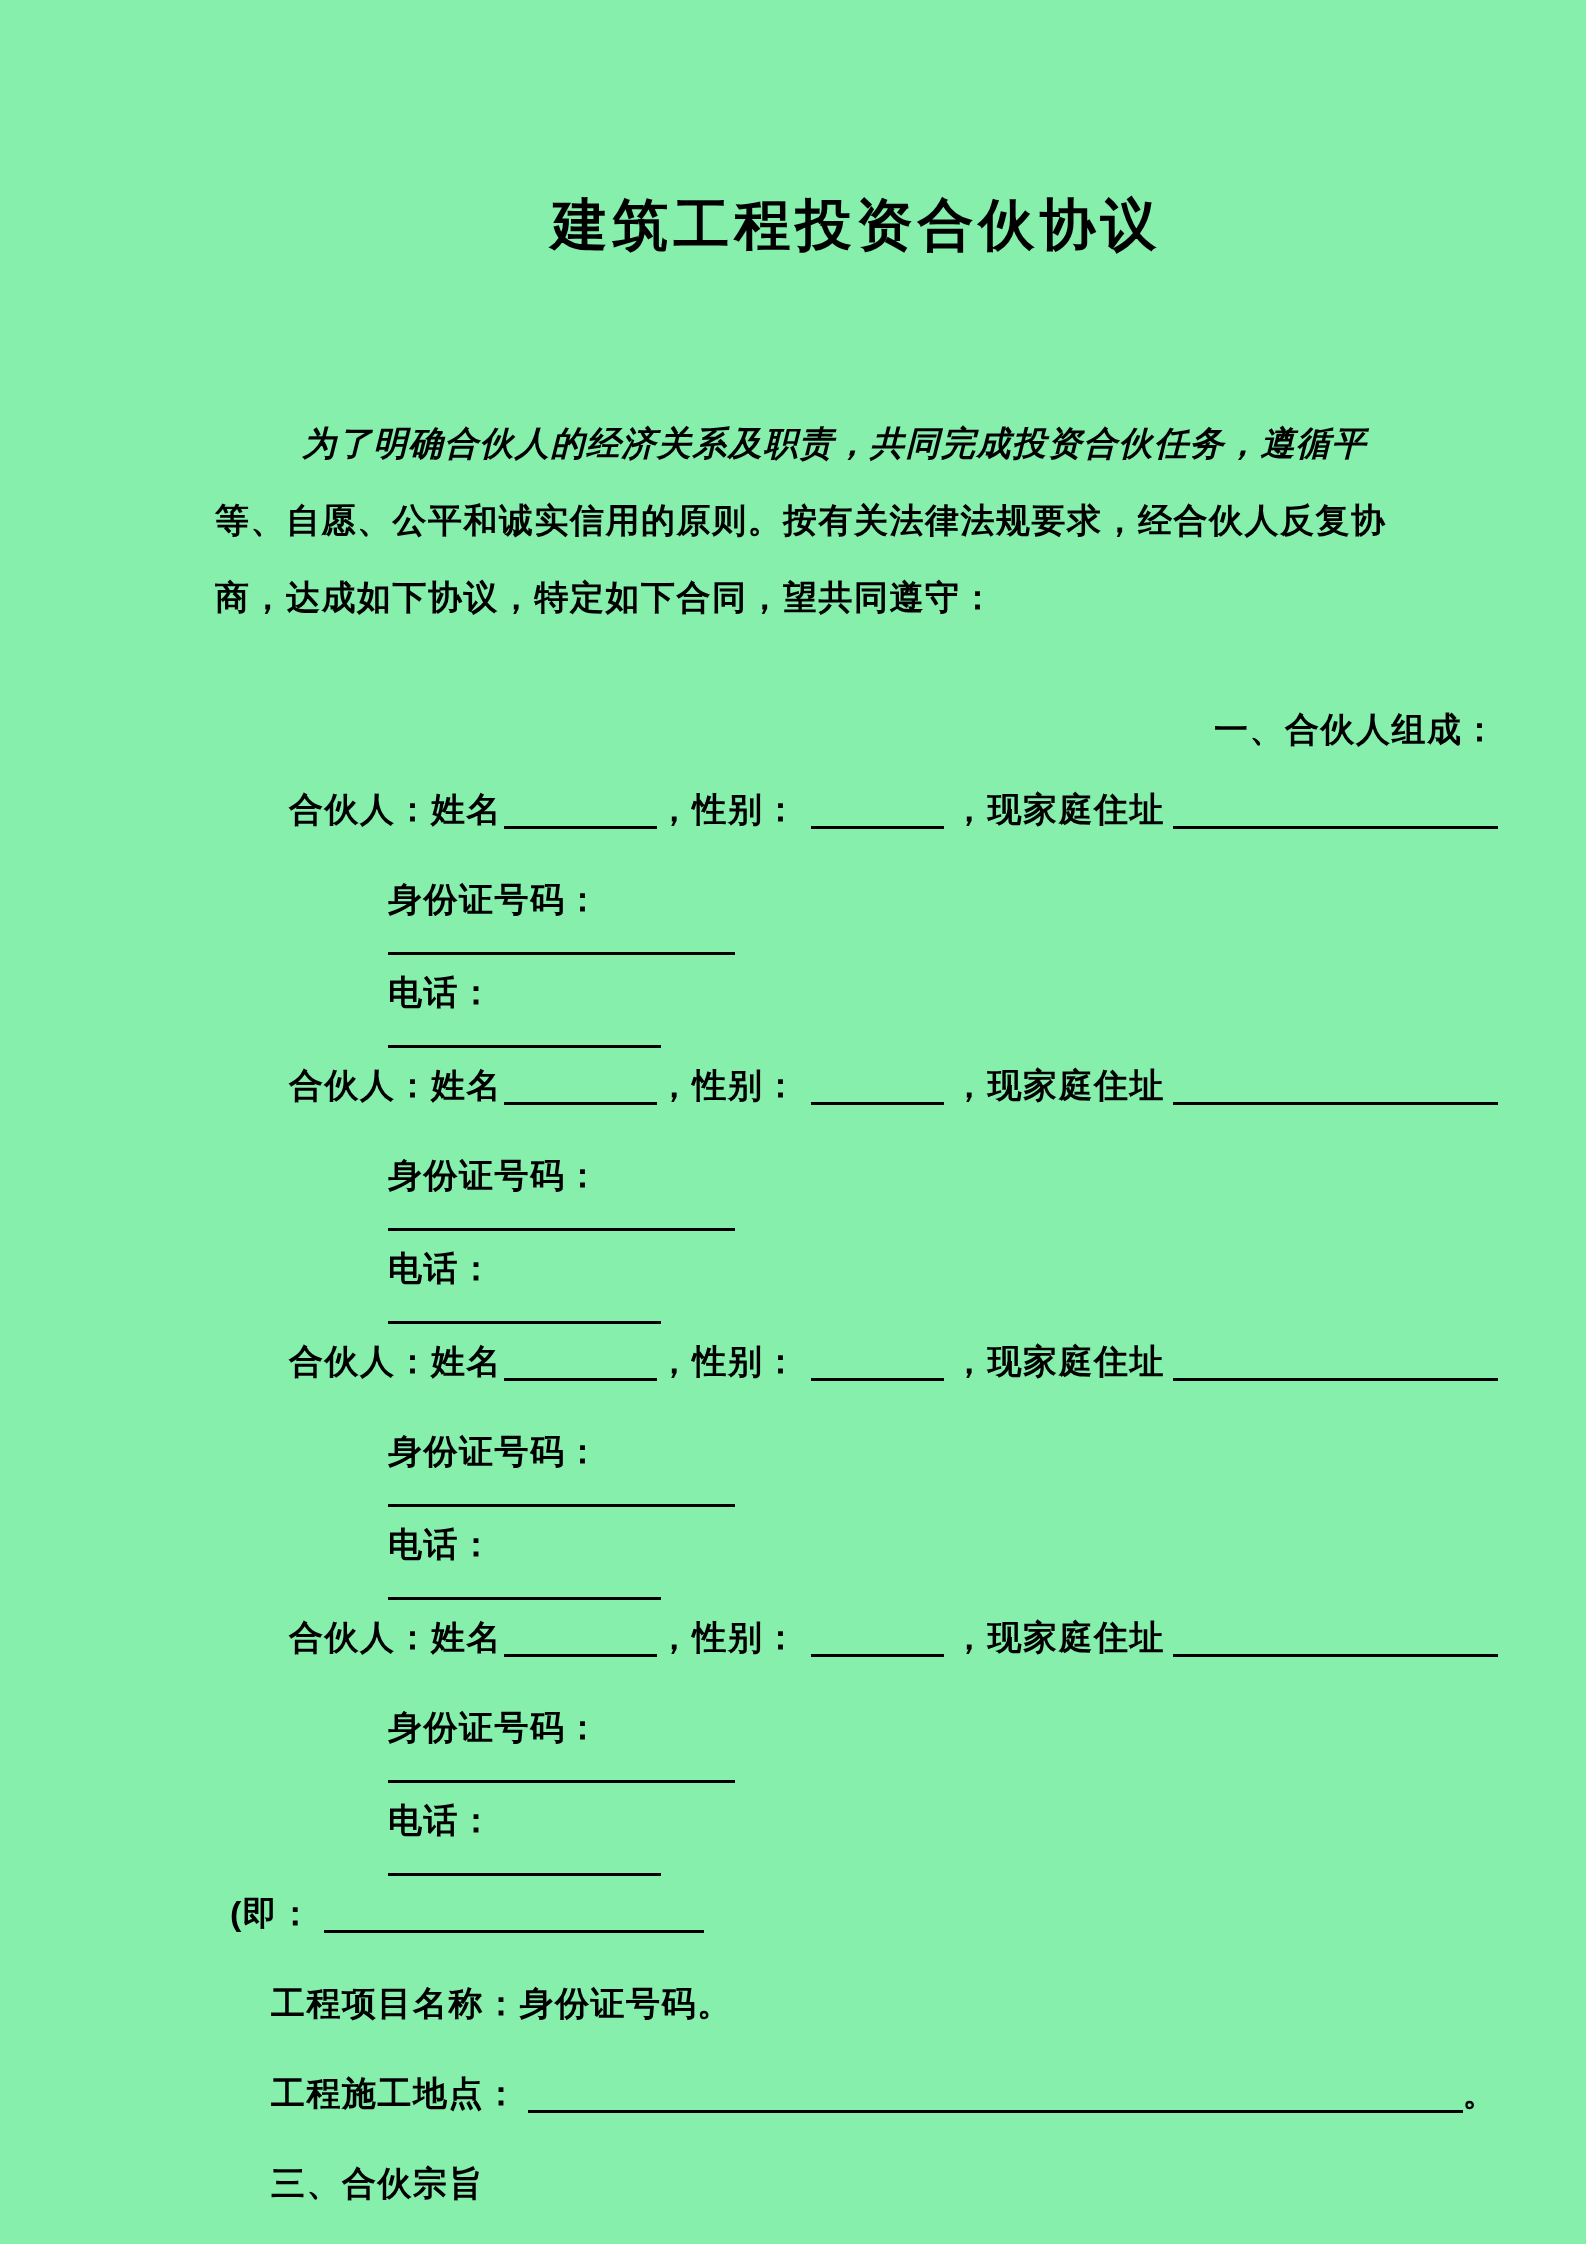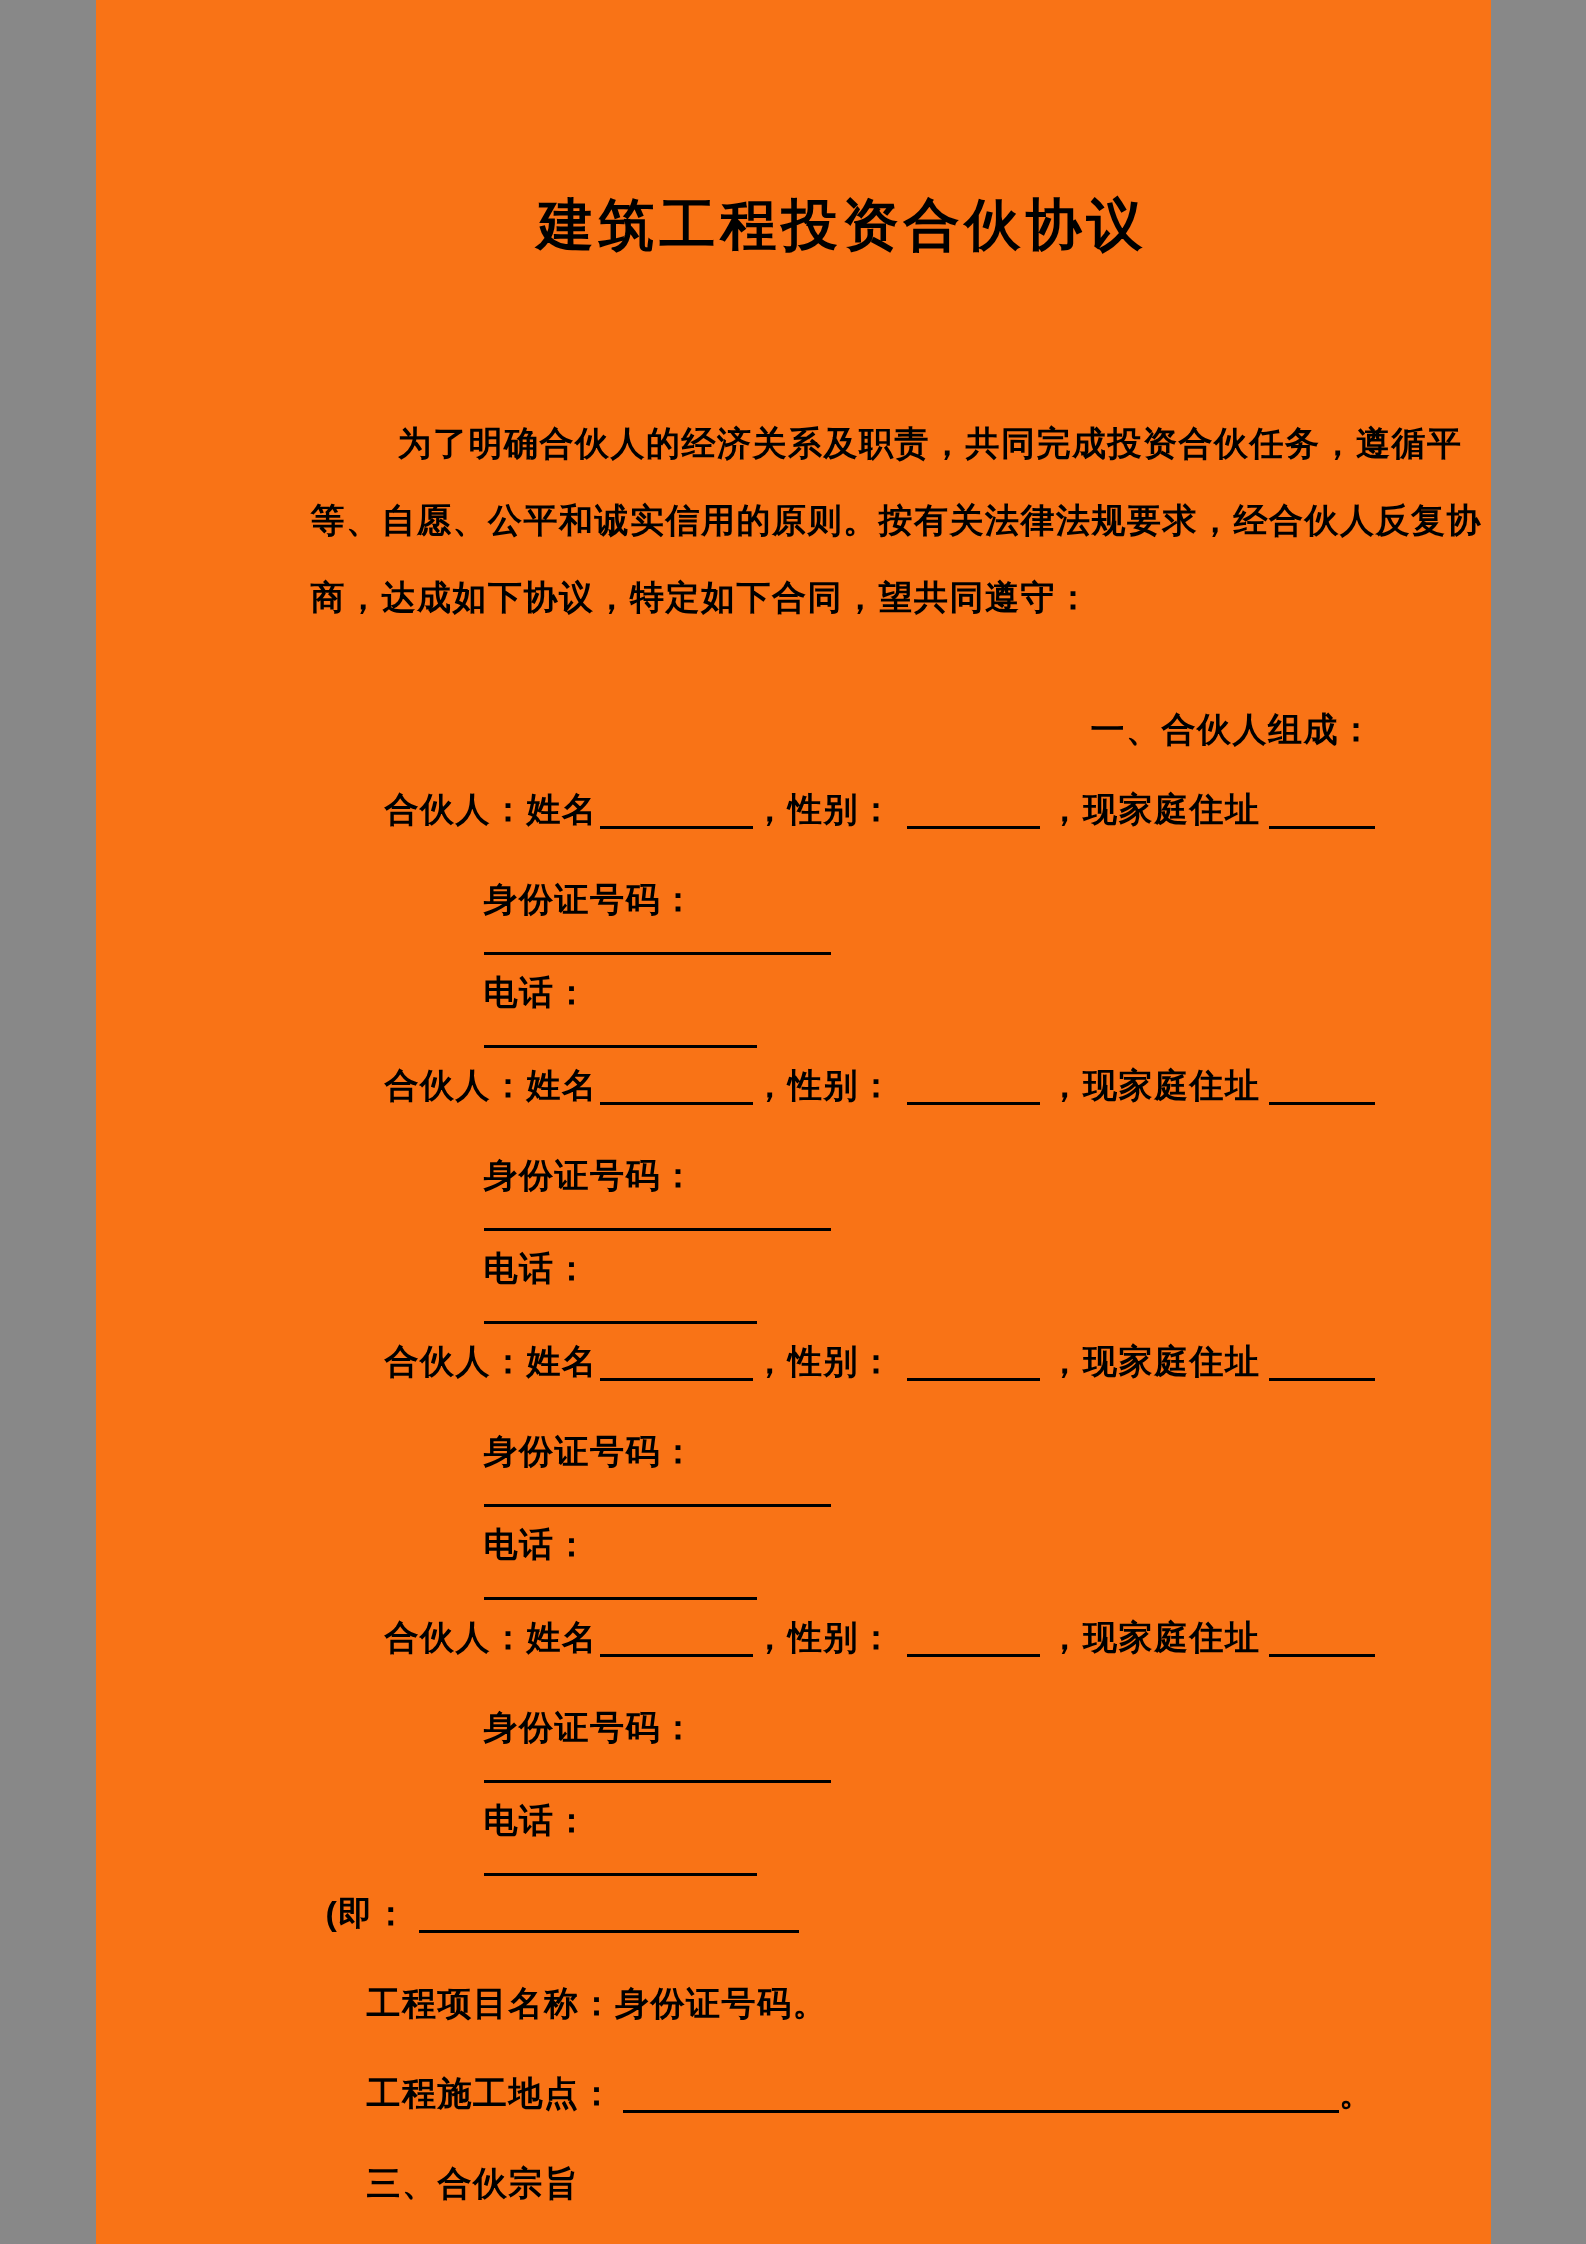--- a/index.html
+++ b/index.html
@@ -1,40 +1,40 @@
 <!DOCTYPE html>
 <html><head>
 <meta charset="utf-8">
 <style>
   html,body{margin:0;padding:0;background:#888;}
   .page{
     position:relative;
-    width:1395px;height:2244px;
+    width:1586px;height:2244px;
     margin:0 auto;
-    background:#f97316;
+    background:#86efac;
     overflow:hidden;
     box-sizing:border-box;
-    padding:0 116px 0 215px;
+    padding:0 88px 0 215px;
     font-family:"Liberation Sans","DejaVu Sans",sans-serif;
     font-weight:bold;
     color:#000;
     font-size:34px;
     letter-spacing:1.5px;
   }
   .title{
     margin-top:190px;
     line-height:70px;
     font-size:56px;
     letter-spacing:5px;
     text-align:center;
     white-space:nowrap;
   }
   .intro{margin-top:145px;}
   .intro .iline{line-height:77px;white-space:nowrap;}
-  .intro .indent{padding-left:87px;}
+  .intro .indent{padding-left:87px;font-style:italic;}
   .h-num{line-height:50px;margin-top:68px;padding-left:56px;white-space:nowrap;text-align:right;}
   .partners{margin-top:10px;}
   .row{display:flex;align-items:baseline;line-height:90px;white-space:pre;}
   .partner-row{padding-left:74px;}
   .id-row{padding-left:149px;flex-direction:column;}
   .blank{
     display:inline-block;
     height:0;
     border-bottom:3px solid #000;
     transform:translateY(8px);

